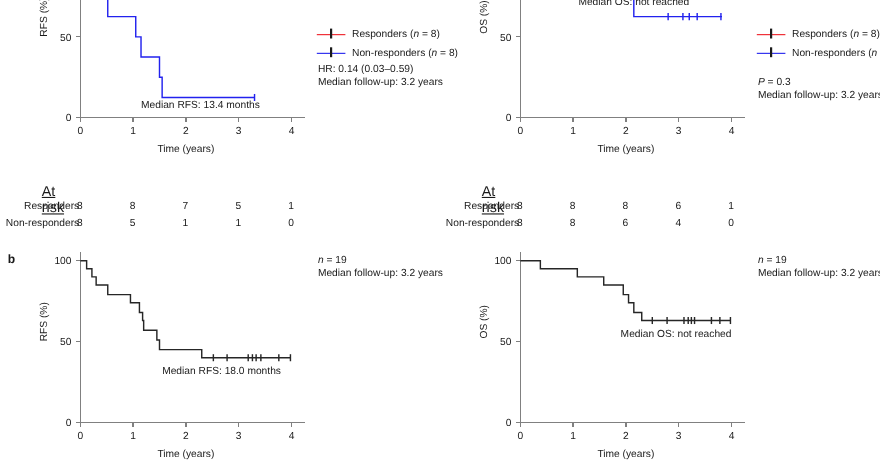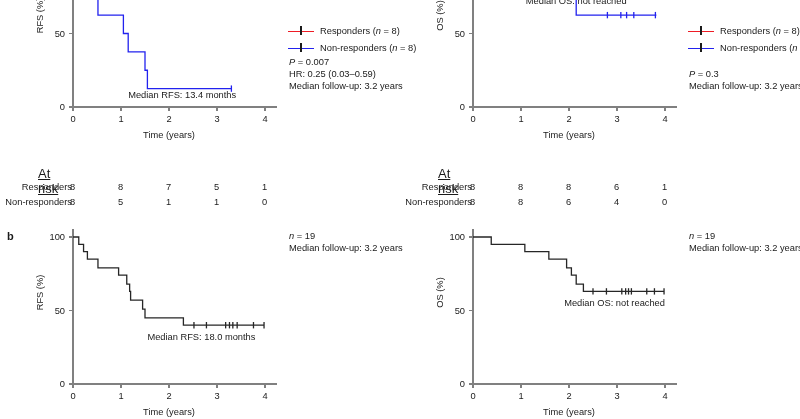--- a/index.html
+++ b/index.html
@@ -78,22 +78,21 @@
   </div>
   <div class="legend-row" style="top:17px;">
     <span class="legend-mark">
       <i style="background:#2222ee;"></i>
         <b style="background:#1a1a1a;"></b>
     </span>
     <span class="legend-label">Non-responders (<span class="ital">n</span> = 8)</span>
   </div>
 </div>
 <div class="stats-box stats" style="left:289px;top:57px;">
-  <div><span class="ital">P</span> = <span>0.007</span></div>
-  <div>HR: <span>0.25 (0.03–0.59)</span></div>
+  <div>HR: <span>0.14 (0.03–0.59)</span></div>
   <div>Median follow-up: <span>3.2</span> years</div>
 </div>
 
 <div class="risk-table" style="left:0px;top:166px;">
   <div class="risk-head" style="position:absolute;left:38px;top:0px;">At risk</div>
 
 <div class="risk-text" style="position: absolute; left: 0px; top: 16px; width: 72px; text-align: right; white-space: nowrap;">Responders</div>
     <div class="risk-text" style="position: absolute; left: 70px; top: 16px; text-align: left; white-space: nowrap;">8</div>
     <div class="risk-text" style="position: absolute; left: 118px; top: 16px; text-align: left; white-space: nowrap;">8</div>
     <div class="risk-text" style="position: absolute; left: 166px; top: 16px; text-align: left; white-space: nowrap;">7</div>

